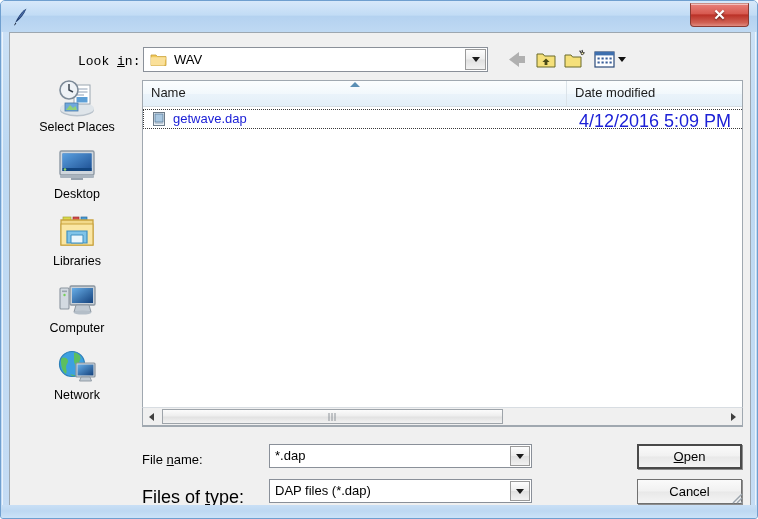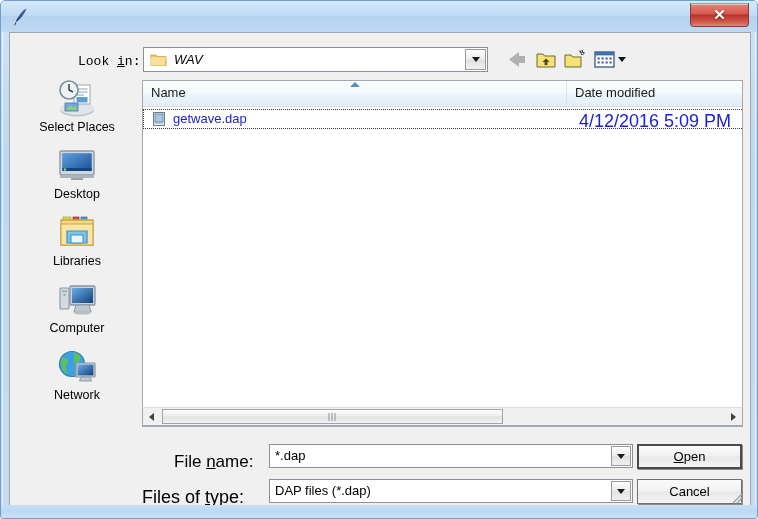--- a/index.html
+++ b/index.html
@@ -98,21 +98,20 @@
   .u { text-decoration: underline; }
 
   #lookin-combo {
     position: absolute;
     left: 142px; top: 46px;
     width: 345px; height: 25px;
     background: #ffffff;
     border: 1px solid #8a9099;
     box-sizing: border-box;
     cursor: pointer;
-    font-style: italic;
   }
   #lookin-folder-icon {
     position: absolute;
     left: 6px; top: 4px;
     width: 17px; height: 15px;
   }
   #lookin-value {
     position: absolute;
     left: 30px; top: 4px;
     font-size: 13px;
@@ -310,34 +309,33 @@
     float: left;
     width: 1px; height: 8px;
     margin-right: 2px;
     background: #8d9399;
   }
 
   
   #lbl-filename {
     position: absolute;
     left: 141px; top: 451px;
-    font-size: 17px; color: #000;
-    white-space: nowrap;
-    margin-left: 32px;
+    font-size: 13px; color: #000;
+    white-space: nowrap;
   }
   #lbl-filetype {
     position: absolute;
     left: 141px; top: 486px;
     font-size: 18px; color: #000;
     white-space: nowrap;
   }
   .combo {
     position: absolute;
     left: 268px;
-    width: 364px; height: 24px;
+    width: 263px; height: 24px;
     background: #ffffff;
     border: 1px solid #8a9099;
     box-sizing: border-box;
     cursor: text;
     padding-left: 20px;
   }
   #combo-filename { top: 443px; }
   #combo-filetype { top: 478px; cursor: pointer; }
   .combo .cval {
     position: absolute;

